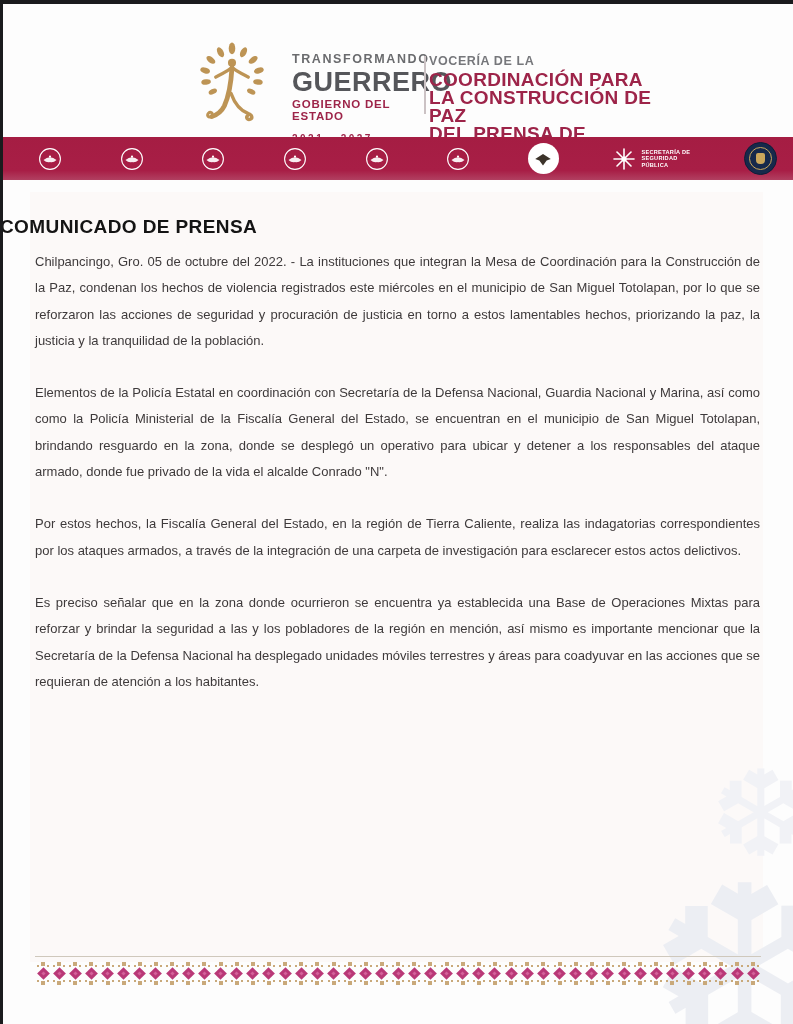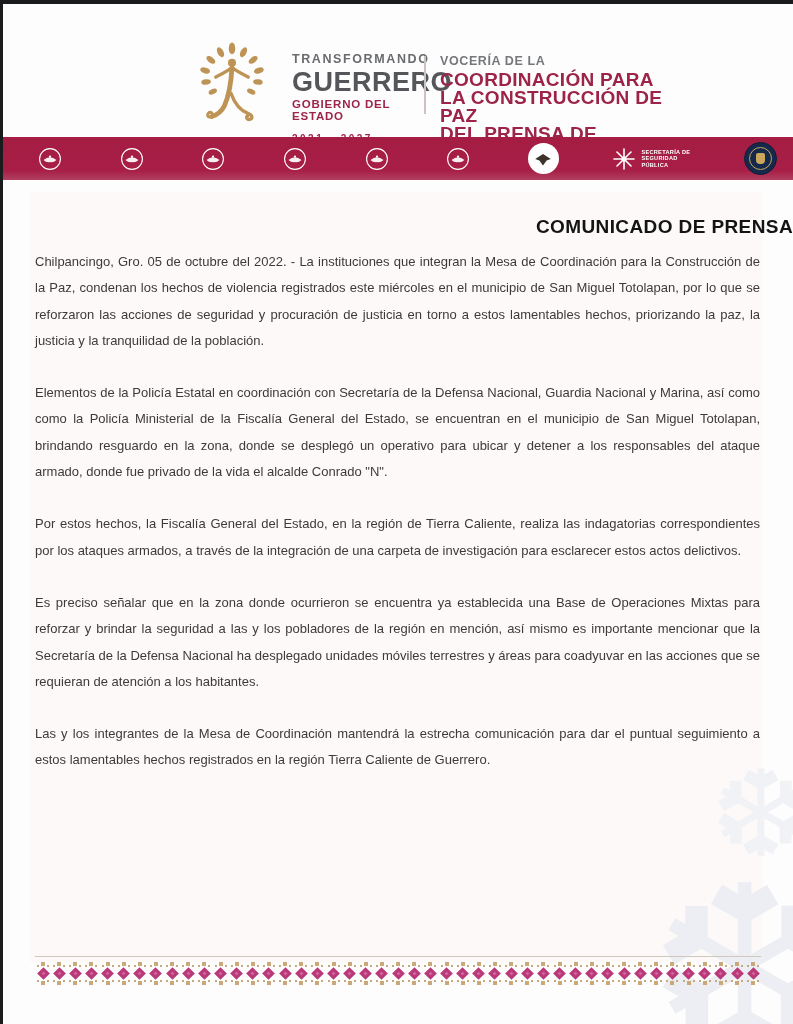--- a/index.html
+++ b/index.html
@@ -23,21 +23,21 @@
 
   
   .letterhead{position:absolute;left:0;top:0;width:100%;height:136px;z-index:2;}
   .tree-logo{position:absolute;left:184px;top:36px;width:96px;height:92px;}
   .brand-text{position:absolute;left:292px;top:52px;width:140px;}
   .brand-tagline{font-size:12.5px;letter-spacing:1.6px;color:#6a6b6e;font-weight:bold;}
   .brand-name{font-size:27px;font-weight:800;color:#55565a;letter-spacing:.5px;margin-top:1px;}
   .brand-gov{font-size:11.5px;font-weight:bold;color:var(--maroon,#9d2449);letter-spacing:.8px;}
   .brand-years{font-size:10px;font-weight:bold;color:var(--maroon,#9d2449);letter-spacing:2.5px;margin-top:11px;}
   .hdr-divider{position:absolute;left:424px;top:56px;width:2px;height:58px;background:#cbc2c4;}
-  .voceria{position:absolute;left:440px;top:54px;width:240px;}
+  .voceria{position:absolute;left:429px;top:54px;width:240px;}
   .voceria-intro{font-size:12.5px;font-weight:bold;color:#76777b;letter-spacing:.6px;margin-bottom:3px;}
   .voceria-line{font-size:19px;font-weight:800;color:var(--maroon,#9d2449);letter-spacing:.3px;line-height:18px;}
 
   
   .banner{
     position:absolute;left:0;top:137px;width:100%;height:43px;z-index:2;
     background:linear-gradient(180deg,#a51d43 0%, var(--banner,#a81e46) 78%, #b14061 100%);
     display:flex;align-items:center;justify-content:space-between;
     padding:0 16px 0 38px;box-sizing:border-box;
   }
@@ -50,21 +50,21 @@
   .round-seal{width:31px;height:31px;border-radius:50%;background:#fff;display:flex;align-items:center;justify-content:center;flex:0 0 auto;}
   .navy-seal{width:31px;height:31px;border-radius:50%;background:#16294b;border:1px solid #0e1d38;display:flex;align-items:center;justify-content:center;flex:0 0 auto;}
   .navy-inner{width:21px;height:21px;border-radius:50%;border:1.5px solid #caa75c;display:flex;align-items:center;justify-content:center;}
   .navy-core{width:9px;height:11px;background:#caa75c;border-radius:2px 2px 4px 4px;}
   .ssp{display:flex;align-items:center;gap:5px;color:#fff;}
   .ssp-text{display:flex;flex-direction:column;line-height:1.15;}
   .ssp-line{font-size:5.6px;font-weight:bold;letter-spacing:.3px;}
 
   
   .doc-title{
-    position:absolute;left:0;top:203px;width:100%;text-align:right;z-index:2;
+    position:absolute;left:0;top:203px;width:100%;text-align:left;z-index:2;
     font-size:19px;font-weight:800;letter-spacing:.4px;color:#141414;
   }
   .doc-body{position:absolute;left:35px;top:249px;width:725px;z-index:2;}
   .doc-body p{
     margin:0 0 26px 0;
     font-size:13px;line-height:26.3px;color:#3e3a3b;
     text-align:justify;text-justify:inter-word;
   }
 
   
@@ -235,21 +235,20 @@
         </span>
     </span>
   </div>
 
   <h1 class="doc-title">COMUNICADO DE PRENSA</h1>
   <main class="doc-body" id="doc-body">
       <p>Chilpancingo, Gro. 05 de octubre del 2022. - La instituciones que integran la Mesa de Coordinación para la Construcción de la Paz, condenan los hechos de violencia registrados este miércoles en el municipio de San Miguel Totolapan, por lo que se reforzaron las acciones de seguridad y procuración de justicia en torno a estos lamentables hechos, priorizando la paz, la justicia y la tranquilidad de la población.</p>
       <p>Elementos de la Policía Estatal en coordinación con Secretaría de la Defensa Nacional, Guardia Nacional y Marina, así como como la Policía Ministerial de la Fiscalía General del Estado, se encuentran en el municipio de San Miguel Totolapan, brindando resguardo en la zona, donde se desplegó un operativo para ubicar y detener a los responsables del ataque armado, donde fue privado de la vida el alcalde Conrado "N".</p>
       <p>Por estos hechos, la Fiscalía General del Estado, en la región de Tierra Caliente, realiza las indagatorias correspondientes por los ataques armados, a través de la integración de una carpeta de investigación para esclarecer estos actos delictivos.</p>
       <p>Es preciso señalar que en la zona donde ocurrieron se encuentra ya establecida una Base de Operaciones Mixtas para reforzar y brindar la seguridad a las y los pobladores de la región en mención, así mismo es importante mencionar que la Secretaría de la Defensa Nacional ha desplegado unidades móviles terrestres y áreas para coadyuvar en las acciones que se requieran de atención a los habitantes.</p>
-      <p>Las y los integrantes de la Mesa de Coordinación mantendrá la estrecha comunicación para dar el puntual seguimiento a estos lamentables hechos registrados en la región Tierra Caliente de Guerrero.</p>
     </main>
 
   <div class="footer-rule"></div>
   <div class="embroidery" id="embroidery">
       <span class="m">
         <span class="xt"></span>
         <span class="d"></span>
         <span class="xb"></span>
       </span>
       <span class="m">

